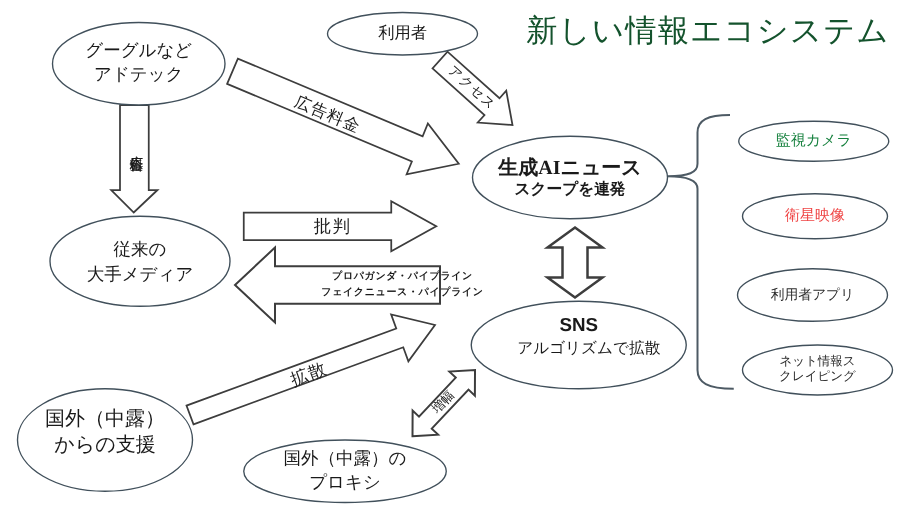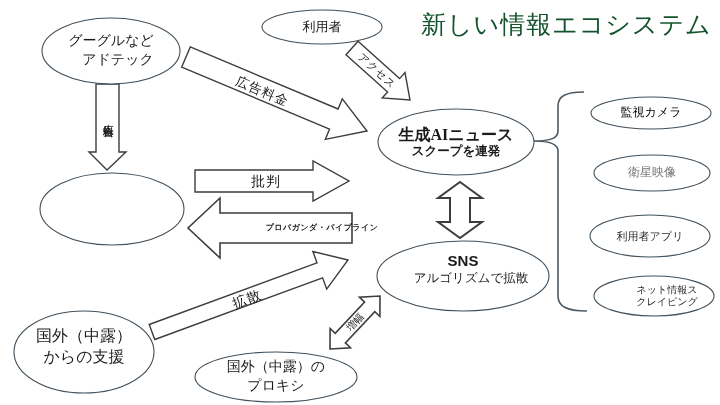--- a/index.html
+++ b/index.html
@@ -55,52 +55,57 @@
     <ellipse class="node-shape" cx="84" cy="352" rx="70" ry="41"></ellipse>
     <ellipse class="node-shape" cx="276" cy="377" rx="81" ry="25"></ellipse>
     <ellipse class="node-shape" cx="651" cy="113" rx="60" ry="16"></ellipse>
     <ellipse class="node-shape" cx="652" cy="173" rx="58" ry="18"></ellipse>
     <ellipse class="node-shape" cx="650" cy="236" rx="60" ry="21"></ellipse>
     <ellipse class="node-shape" cx="654" cy="296" rx="60" ry="20"></ellipse>
   </svg>
 
   <div class="title">新しい情報エコシステム</div>
 
-  <div class="lbl" style="left:111px;top:50px;font-size:14px;line-height:19px;text-align:right;">
+  <div class="lbl" style="left:111px;top:50px;font-size:14px;line-height:19px;">
     <span>グーグルなど</span>
     <span>アドテック</span>
   </div>
   <div class="lbl" style="left:322px;top:27px;font-size:13px;">利用者</div>
+  <div class="lbl" style="left:112px;top:209px;font-size:14px;line-height:20px;">
+    <span>従来の</span>
+    <span>大手メディア</span>
+  </div>
   <div class="lbl serif" style="left:456px;top:142px;">
     <span style="font-size:16px;line-height:19px;">生成AIニュース</span>
     <span style="font-size:12.5px;line-height:15px;">スクープを連発</span>
   </div>
   <div class="lbl" style="left:463px;top:269px;">
     <span style="font-size:15px;font-weight:bold;line-height:18px;">SNS</span>
     <span style="font-size:12.5px;line-height:16px;margin-left:16px;">アルゴリズムで拡散</span>
   </div>
   <div class="lbl" style="left:84px;top:346px;font-size:16px;line-height:21px;">
     <span>国外（中露）</span>
     <span>からの支援</span>
   </div>
   <div class="lbl" style="left:276px;top:376px;font-size:14px;line-height:19px;">
     <span>国外（中露）の</span>
     <span>プロキシ</span>
   </div>
-  <div class="lbl" style="left:651px;top:113px;font-size:12px;color:#000000;">監視カメラ</div>
-  <div class="lbl" style="left:652px;top:173px;font-size:12px;color:#737373;">衛星映像</div>
+  <div class="lbl" style="left:651px;top:113px;font-size:12px;color:#15803d;">監視カメラ</div>
+  <div class="lbl" style="left:652px;top:173px;font-size:12px;color:#ef4444;">衛星映像</div>
   <div class="lbl" style="left:650px;top:236px;font-size:11px;color:#2c2c2c;">利用者アプリ</div>
-  <div class="lbl" style="left:654px;top:296px;font-size:10px;line-height:12px;color:#2c2c2c;margin-left:13px;">
+  <div class="lbl" style="left:654px;top:296px;font-size:10px;line-height:12px;color:#2c2c2c;">
     <span>ネット情報ス</span>
     <span>クレイピング</span>
   </div>
 
   <div class="lbl vtext" style="left:108px;top:117px;font-size:11px;">広告料金</div>
   <div class="lbl rot23" style="left:262px;top:92px;font-size:13px;letter-spacing:1px;">広告料金</div>
   <div class="lbl rot42" style="left:377px;top:71px;font-size:10.5px;letter-spacing:1px;">アクセス</div>
   <div class="lbl" style="left:266px;top:181px;font-size:14px;letter-spacing:1px;">批判</div>
   <div class="lbl small-bold" style="left:286px;top:227px;font-size:8px;line-height:13px;margin-left:36px;">
     <span>プロパガンダ・パイプライン</span>
+    <span>フェイクニュース・パイプライン</span>
   </div>
   <div class="lbl rotm20" style="left:247px;top:299px;font-size:14px;letter-spacing:1px;">拡散</div>
   <div class="lbl rotm46" style="left:355px;top:322px;font-size:10px;">増幅</div>
 
 </div>
 
 </body></html>

